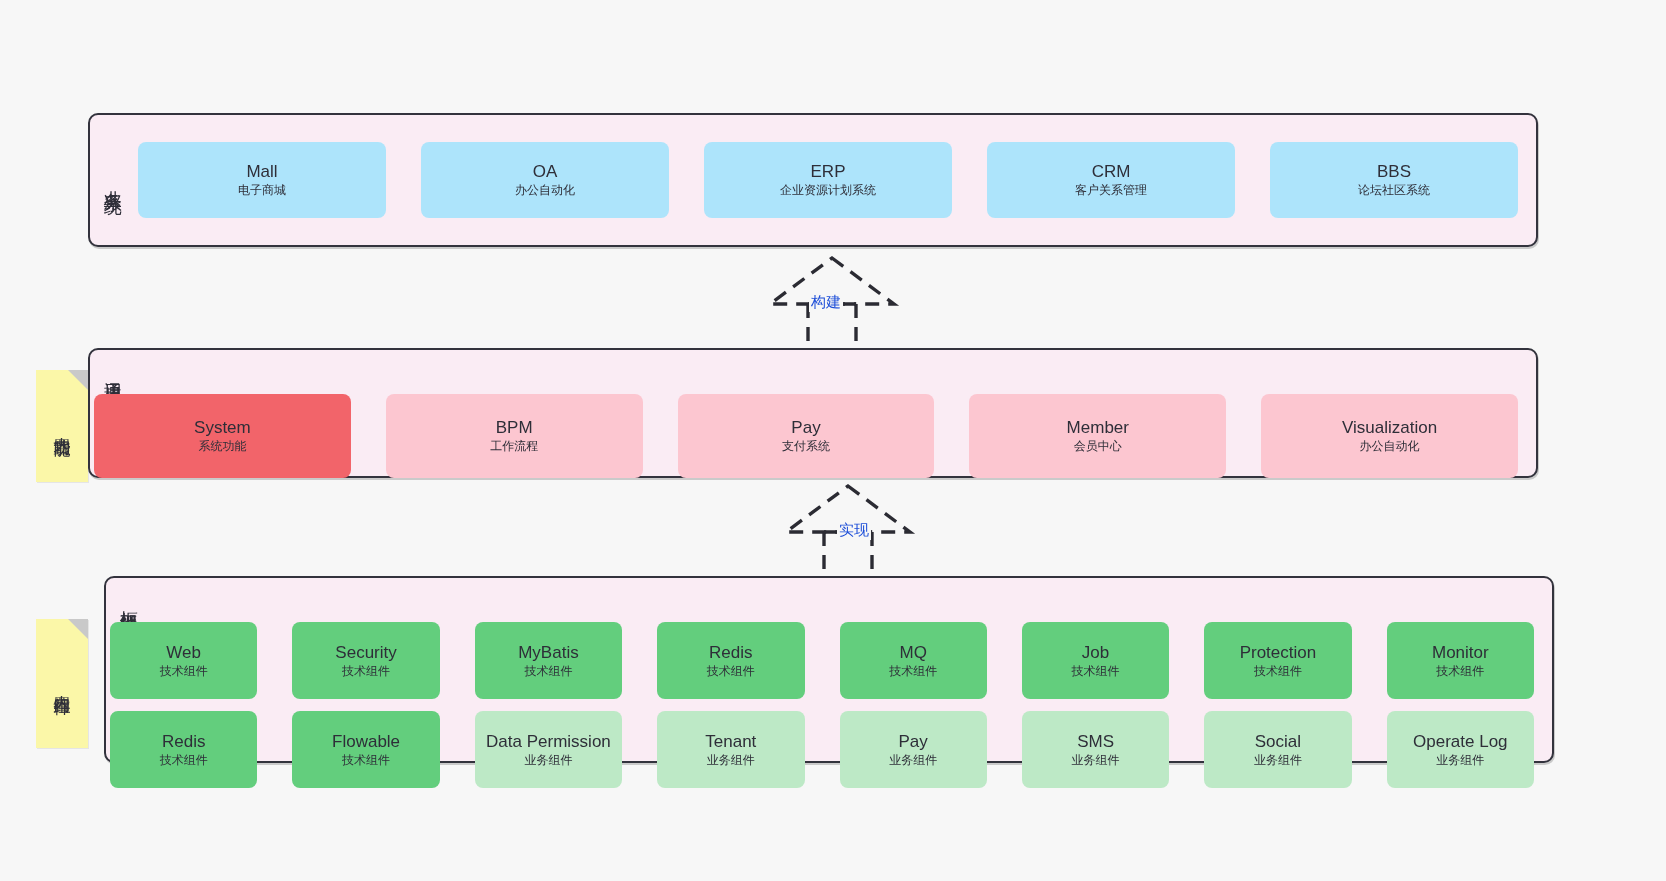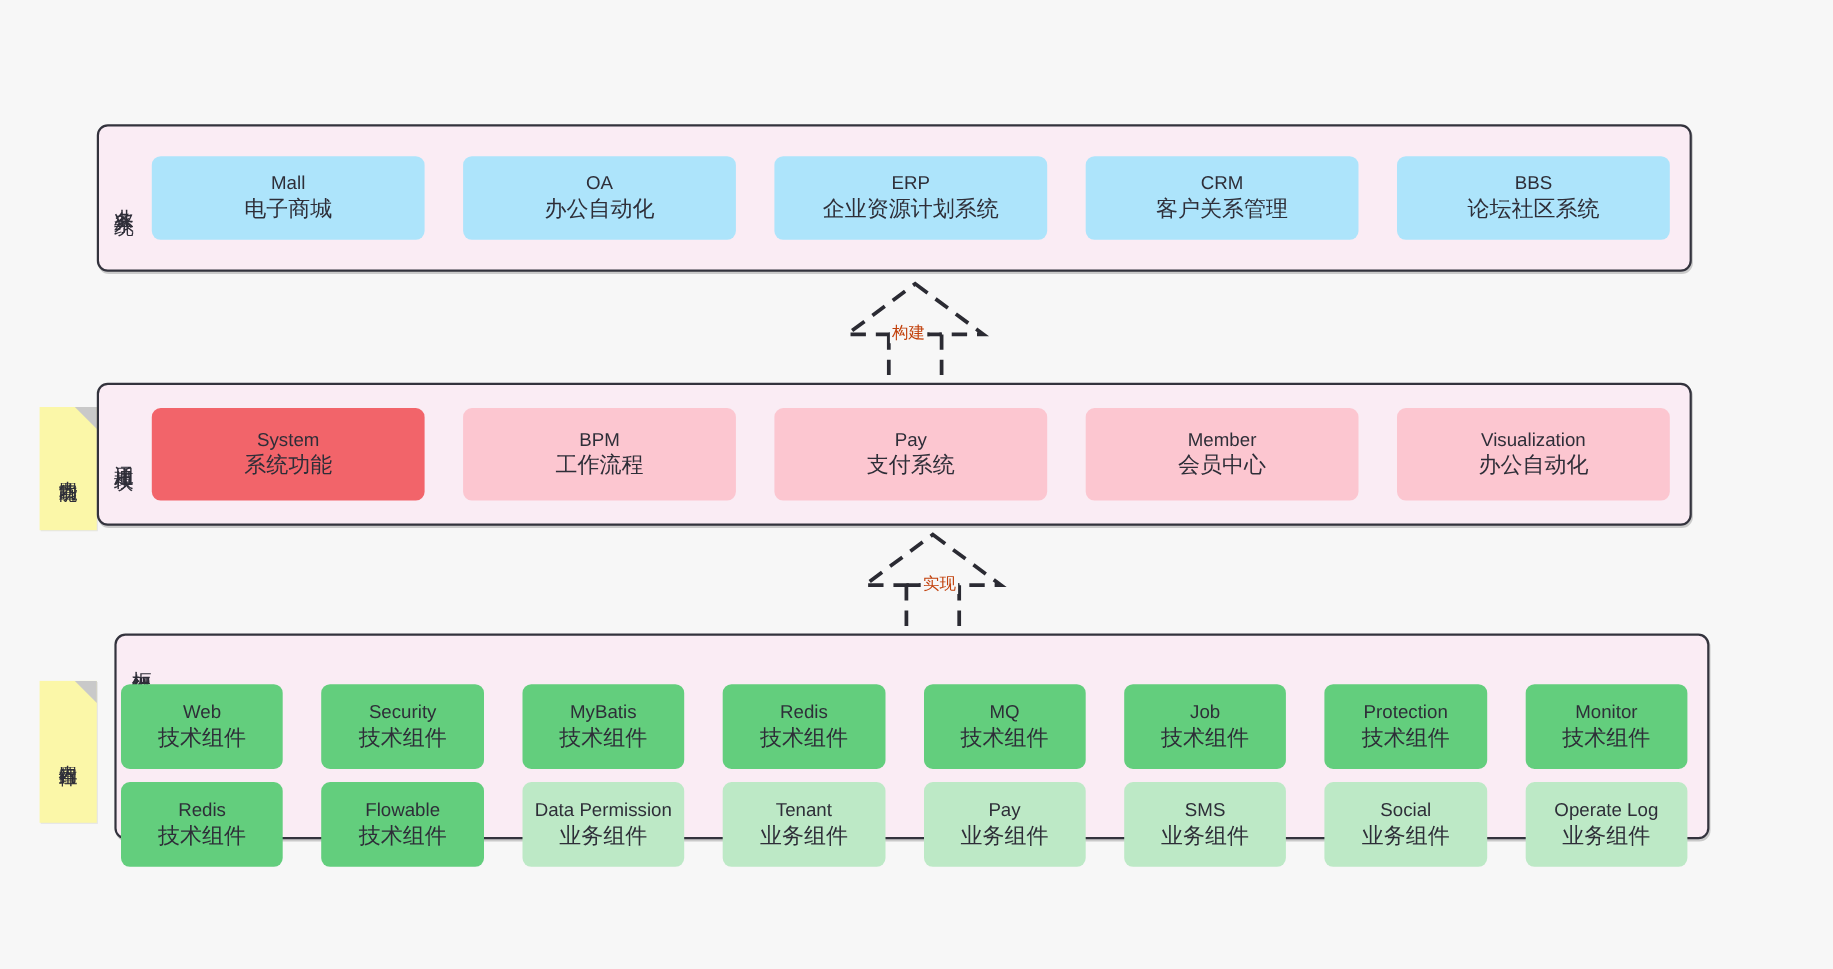--- a/index.html
+++ b/index.html
@@ -27,21 +27,21 @@
     position: absolute;
     box-sizing: border-box;
     background: #faecf4;
     border: 2px solid #33333d;
     border-radius: 10px;
     display: flex;
     align-items: stretch;
     box-shadow: 1px 2px 0 rgba(0,0,0,0.18);
   }
   #layer-business { left: 88px;  top: 113px; width: 1450px; height: 134px; }
-  #layer-common   { left: 88px;  top: 348px; width: 1450px; height: 130px; }
+  #layer-common   { left: 88px;  top: 348px; width: 1450px; height: 130px; flex-direction: column; }
   #layer-framework{ left: 104px;  top: 576px; width: 1450px; height: 187px; flex-direction: column; }
 
   
   .layer-title {
     writing-mode: vertical-rl;
     text-orientation: upright;
     font-size: 18px;
     letter-spacing: 2px;
     line-height: 1.08;
     display: flex;
@@ -79,21 +79,21 @@
     justify-content: center;
     text-align: center;
     line-height: 1.22;
     padding: 4px 2px;
   }
   .box .en {
     font-size: 17px;
     white-space: nowrap;
   }
   .box .cn {
-    font-size: 20px;
+    font-size: 12px;
     white-space: nowrap;
   }
   .box.wrap-en .en { white-space: normal; }
 
   .h-business { height: 76px; }
   .h-common   { height: 84px; }
   .h-comp     { height: 77px; }
 
   .c-blue        { background: #ade4fb; }
   .c-red         { background: #f2646a; }
@@ -130,21 +130,21 @@
   #note-framework { left: 36px; top: 619px; height: 129px; }
 
   
   .arrow-group { position: absolute; }
   #arrow-build   { left: 742px; top: 252px; width: 180px; height: 96px; }
   #arrow-impl    { left: 758px; top: 480px; width: 180px; height: 96px; }
   .arrow-group svg { display: block; }
   .arrow-label {
     position: absolute;
     font-size: 15px;
-    color: #c2410c;
+    color: #1d4ed8;
     background: #f7f7f7;
     padding: 0 2px;
     white-space: nowrap;
     user-select: none;
   }
   #arrow-build .arrow-label { left: 67px; top: 41px; }
   #arrow-impl  .arrow-label { left: 79px; top: 41px; }
 </style>
 </head>
 <body>

